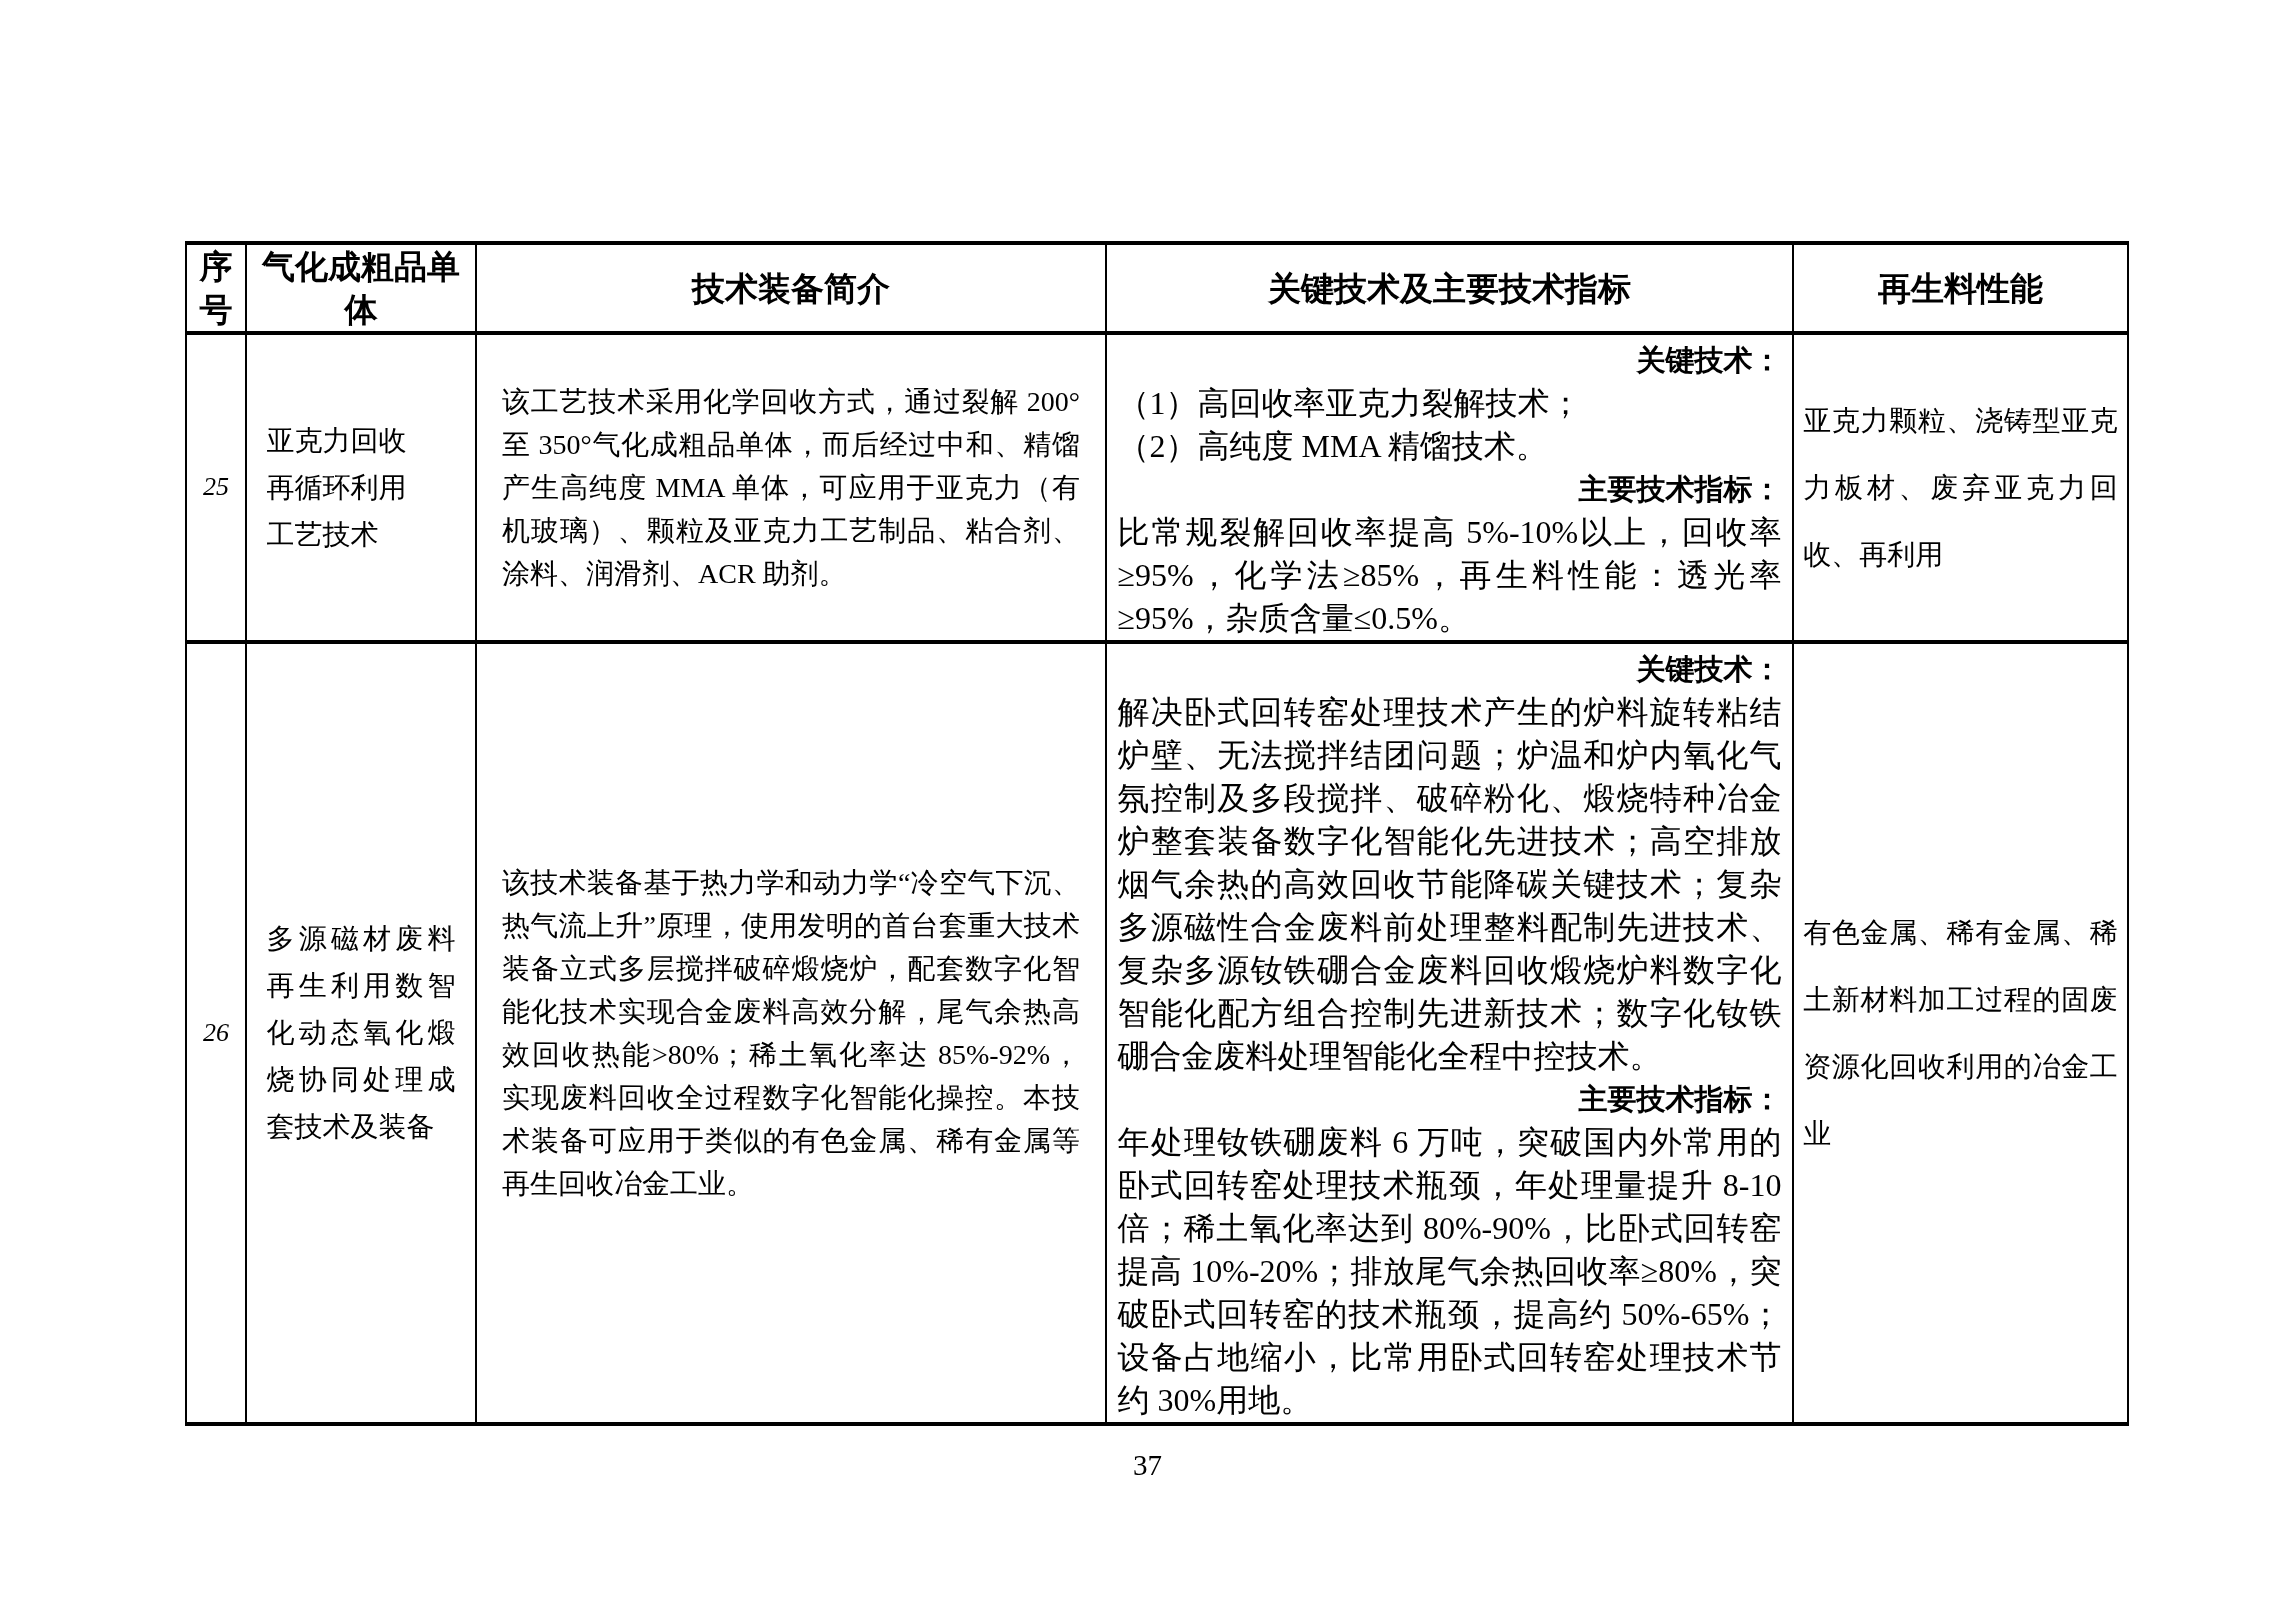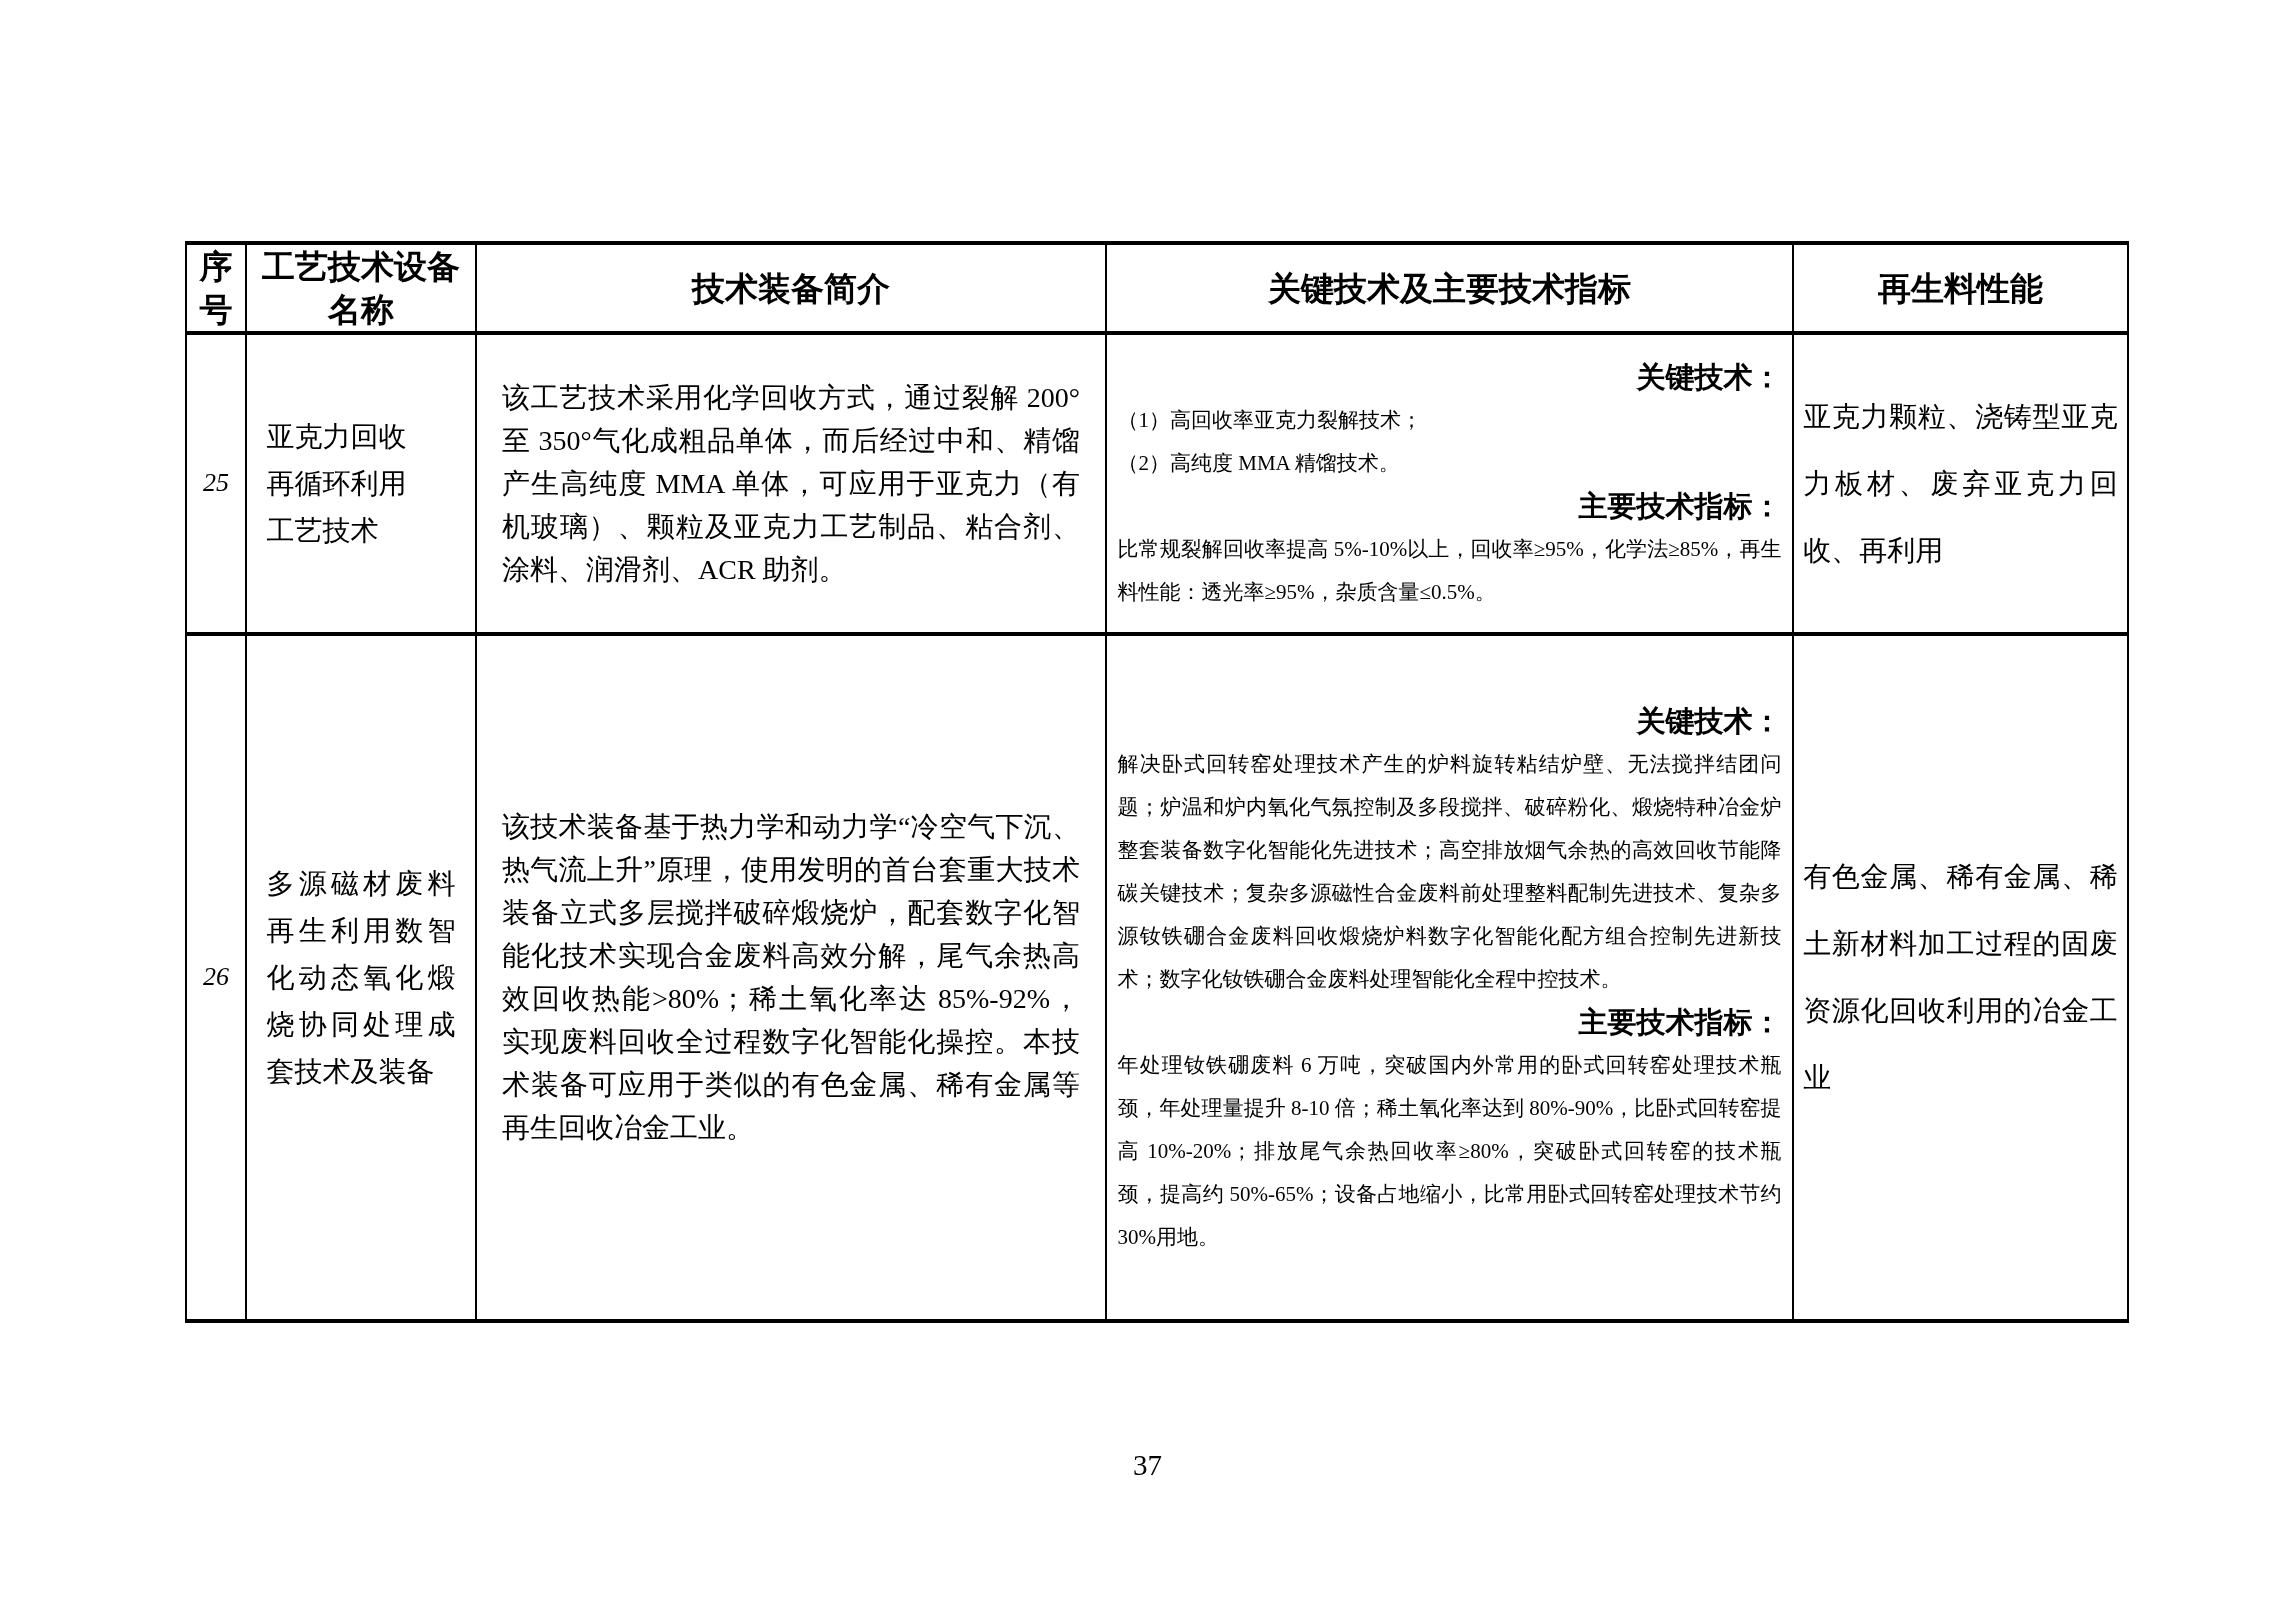--- a/index.html
+++ b/index.html
@@ -66,21 +66,21 @@
     padding: 3.9px 10.5px 0 10.5px;
   }
   .kt-label {
     font-family: "Liberation Sans", sans-serif;
     font-weight: bold;
     font-size: 29px;
     line-height: 43px;
     text-align: right;
   }
   .kt-text {
-    font-size: 21px;
+    font-size: 32px;
     line-height: 43px;
     text-align: justify;
   }
   .cell-scope { padding: 0 9.2px; }
   .scope-block {
     font-size: 28px;
     line-height: 67px;
     text-align: justify;
   }
   .page-footer {
@@ -98,21 +98,21 @@
   <colgroup>
     <col class="c-no">
       <col class="c-name">
       <col class="c-intro">
       <col class="c-key">
       <col class="c-scope">
   </colgroup>
   <thead>
     <tr>
       <th>序号</th>
-      <th>工艺技术设备名称</th>
+      <th>气化成粗品单体</th>
       <th>技术装备简介</th>
       <th>关键技术及主要技术指标</th>
       <th>再生料性能</th>
     </tr>
   </thead>
   <tbody>
     <tr class="row-25">
       <td class="cell-no">25</td>
       <td class="cell-name">
         <div class="name-block">亚克力回收

